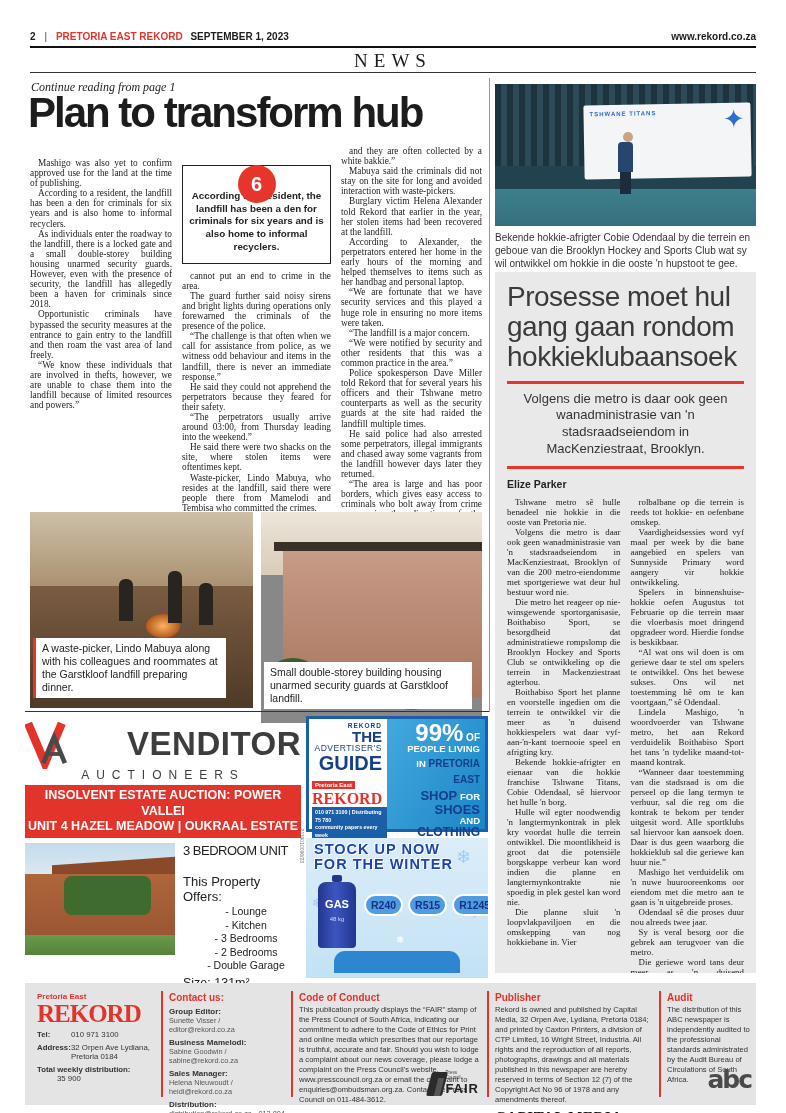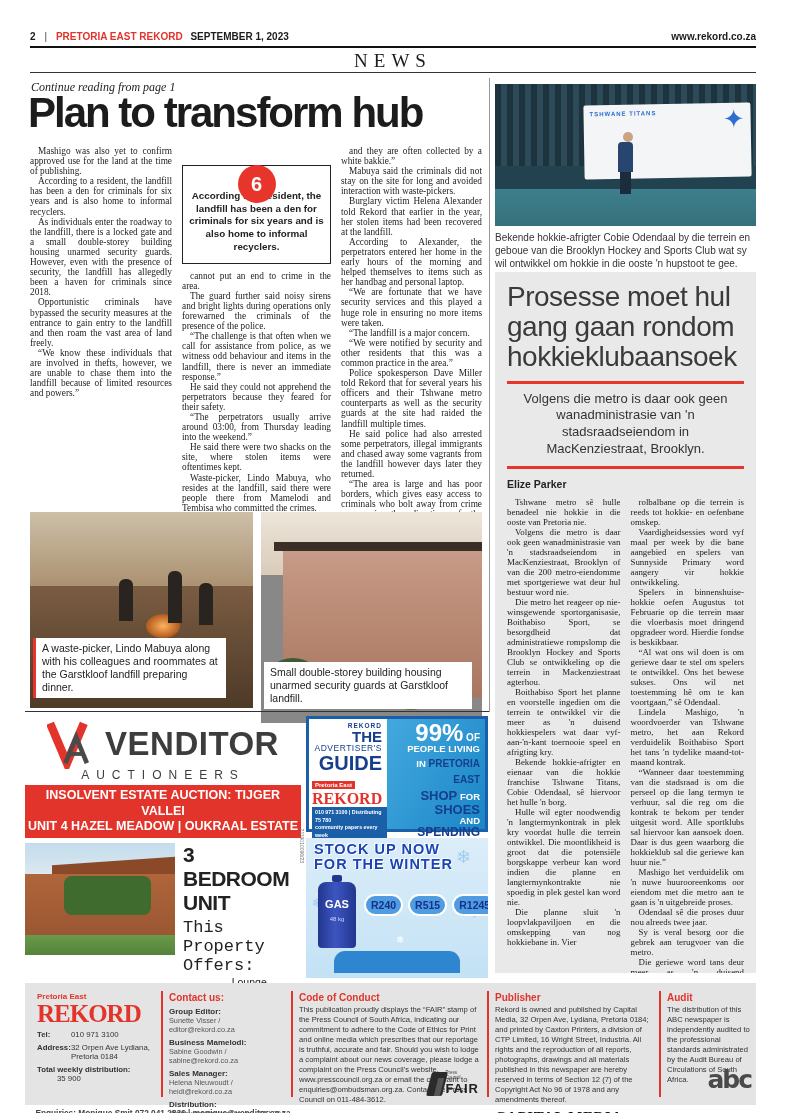--- a/index.html
+++ b/index.html
@@ -16,21 +16,21 @@
   .news-title{left:0;top:50px;width:786px;text-align:center;font-size:19px;letter-spacing:6px;
               font-family:"Liberation Serif",serif;}
   .rule-news{left:30px;top:72px;width:726px;height:1px;background:#333;}
 
   
   .kicker{left:31px;top:80px;font-style:italic;font-size:12px;}
   .headline{left:28px;top:92px;width:460px;font-family:"Liberation Sans",sans-serif;
             font-weight:bold;font-size:42px;letter-spacing:-2px;line-height:1;}
   .cols{left:30px;top:146px;width:452px;height:366px;overflow:hidden;}
   .col{position:absolute;top:0;height:366px;overflow:hidden;}
-  .c1{left:0;width:142px;} .c2{left:152px;width:149px;} .c3{left:311px;width:141px;}
+  .c1{left:0;width:142px;margin-top:12px;} .c2{left:152px;width:149px;} .c3{left:311px;width:141px;}
   .body-p{margin:0;font-size:9.3px;line-height:10.1px;text-indent:8px;text-align:justify;}
   .pullquote{position:relative;margin-bottom:7px;}
   .pq-circle{position:absolute;top:0;left:50%;transform:translateX(-50%);width:38px;height:38px;
              border-radius:50%;background:#e8352b;color:#fff;display:flex;align-items:center;
              justify-content:center;font:bold 20px "Liberation Sans",sans-serif;z-index:2;}
   .pq-box{margin-top:19px;border:1.5px solid #222;background:#fff;padding:24px 6px 9px;
           text-align:center;font:600 9.8px/1.3 "Liberation Sans",sans-serif;color:#222;}
 
   
   .photo{overflow:hidden;background:#888;}
@@ -76,35 +76,35 @@
   .af-cols{display:flex;gap:10px;height:498px;overflow:hidden;}
   .af-col{width:50%;}
   .af-col .body-p{font-size:8.9px;line-height:10px;}
 
   .vdiv{left:489px;top:78px;width:1px;height:634px;background:#999;}
   .ads-rule{left:25px;top:711px;width:464px;height:1px;background:#333;}
 
   
   .venditor{left:25px;top:716px;width:276px;height:260px;font-family:"Liberation Sans",sans-serif;
             box-sizing:border-box;}
-  .vd-head{display:flex;align-items:center;justify-content:center;gap:12px;height:56px;}
+  .vd-head{display:flex;align-items:center;justify-content:space-between;gap:12px;height:56px;}
   .vd-name{font-size:33px;font-weight:800;color:#3d3d3d;letter-spacing:0.5px;}
   .vd-tag{text-align:center;font-size:12px;letter-spacing:7px;color:#3d3d3d;margin-top:-4px;}
   .vd-banner{background:#e2342b;color:#fff;text-align:center;font-weight:bold;font-size:12.5px;
              line-height:1.25;padding:3px 2px;margin-top:3px;}
   .vd-body{display:flex;gap:8px;margin-top:5px;position:relative;}
   .vd-photo{width:150px;height:112px;position:relative;overflow:hidden;background:#bcd6e4;}
   .hs-sky{position:absolute;left:0;top:0;right:0;height:30%;background:linear-gradient(#c3dcec,#dce9f0);}
   .hs-roof{position:absolute;left:18%;top:16%;right:0;height:16%;background:#8a4a2a;transform:skewY(-4deg);}
   .hs-wall{position:absolute;left:0;top:28%;right:0;bottom:18%;background:linear-gradient(#b0653a,#9a5733);}
   .hs-hedge{position:absolute;left:26%;top:30%;width:58%;height:34%;background:#3f6b2e;border-radius:8px;}
   .hs-lawn{position:absolute;left:0;bottom:0;right:0;height:18%;background:linear-gradient(#6a9a4a,#55823a);}
   .vd-info{width:116px;font-size:11px;color:#222;}
-  .vd-unit{font-size:21px;font-weight:700;letter-spacing:-0.5px;}
-  .vd-offers-h{font-size:17px;margin-top:3px;font-family:Liberation Mono, monospace;}
+  .vd-unit{font-size:13px;font-weight:400;letter-spacing:-0.5px;}
+  .vd-offers-h{font-size:13px;margin-top:16px;}
   .vd-offers p{margin:1.5px 0 0 10px;font-size:10.5px;text-align:center;}
   .vd-size{font-size:12.5px;margin-top:5px;}
   .vd-code{position:absolute;right:-4px;top:20px;font-size:5px;color:#777;
            transform:rotate(90deg);transform-origin:right top;}
   .vd-date{background:#e2342b;color:#fff;text-align:center;font-weight:bold;font-size:13px;
            padding:4px 0;margin-top:5px;}
   .vd-enq{font-size:8.3px;font-weight:bold;color:#444;text-align:center;margin-top:4px;}
   .vd-terms{font-size:7.8px;font-weight:bold;color:#555;text-align:center;margin-top:1px;line-height:1.3;}
 
   
@@ -297,21 +297,21 @@
     <div class="vd-head">
       <svg width="46" height="50" viewBox="0 0 60 62">
         <path d="M4 4 L26 56 L48 4" fill="none" stroke="#e2342b" stroke-width="11"></path>
         <path d="M24 56 L38 22 L52 56" fill="none" stroke="#4a4a4a" stroke-width="6"></path>
         <path d="M31 44 L46 44" stroke="#4a4a4a" stroke-width="5"></path>
       </svg>
       <span class="vd-name">VENDITOR</span>
     </div>
     <div class="vd-tag">AUCTIONEERS</div>
     <div class="vd-banner">
-      <div>INSOLVENT ESTATE AUCTION: TIJGER VALLEI</div>
+      <div>INSOLVENT ESTATE AUCTION: POWER VALLEI</div>
       <div>UNIT 4 HAZEL MEADOW | OUKRAAL ESTATE</div>
     </div>
     <div class="vd-body">
       <div class="vd-photo">
         <div class="hs-sky"></div>
         <div class="hs-roof"></div>
         <div class="hs-wall"></div>
         <div class="hs-hedge"></div>
         <div class="hs-lawn"></div>
       </div>
@@ -351,21 +351,21 @@
         </div>
       </div>
     </div>
     <div class="gd-right">
       <div><span class="gd-pct">99%</span><span class="gd-of"> OF</span></div>
       <div class="gd-w">PEOPLE LIVING</div>
       <div><span class="gd-w">IN </span><span class="gd-n gd-n1">PRETORIA EAST</span></div>
       <div><span class="gd-n gd-n2">SHOP</span><span class="gd-w"> FOR</span></div>
       <div class="gd-n gd-n2">SHOES</div>
       <div class="gd-w">AND</div>
-      <div class="gd-n gd-n3">SPENDING</div>
+      <div class="gd-n gd-n3">CLOTHING</div>
       <div class="gd-w">EVERY MONTH</div>
       <div class="gd-cta">CAN YOU AFFORD TO MISS OUT ON THAT KIND OF SPENDING POWER?</div>
     </div>
   </div>
 
   <div class="abs gas">
     <span class="flake" style="left:150px;top:8px;font-size:18px;">❄</span>
     <span class="flake" style="left:6px;top:58px;font-size:12px;">❄</span>
     <span class="flake" style="left:164px;top:70px;font-size:11px;">❄</span>
     <span class="flake" style="left:90px;top:96px;font-size:10px;color:#fff;">❄</span>

